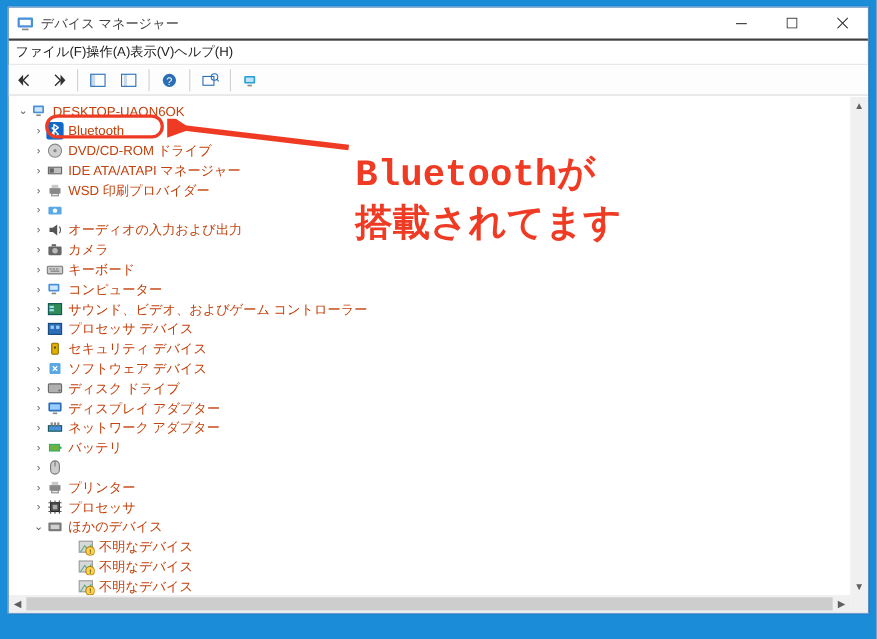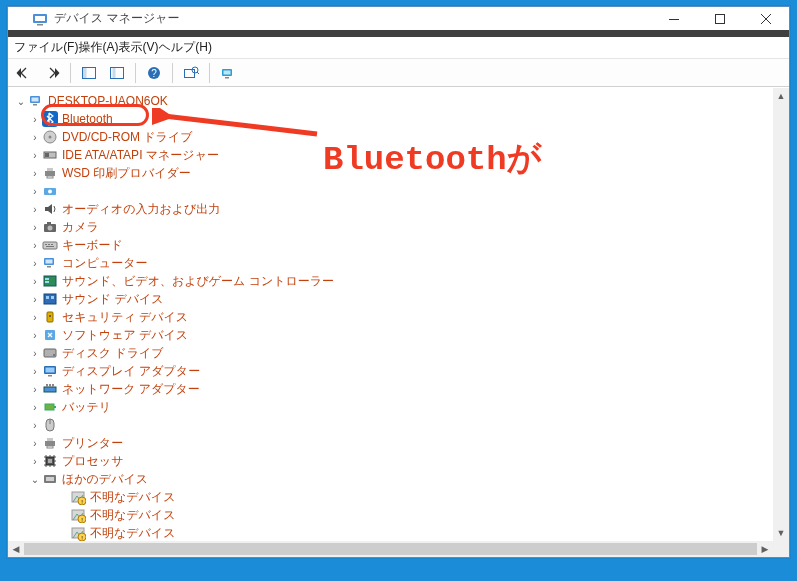--- a/index.html
+++ b/index.html
@@ -20,22 +20,22 @@
     background: #ffffff;
     border: 1px solid #5a8cc0;
     display: flex;
     flex-direction: column;
     box-shadow: 0 0 0 1px rgba(0,0,0,0.05);
   }
   .titlebar {
     height: 30px;
     display: flex;
     align-items: center;
-    padding-left: 24px;
-    border-bottom: 7px solid #404040;
+    padding-left: 7px;
+    border-bottom: 2px solid #404040;
     color: #333;
   }
   .titlebar .icon-slot { width:16px;height:16px;margin-right:6px;display:inline-flex;align-items:center;justify-content:center; }
   .title-text { flex: 0 0 auto; color:#444; }
   .title-spacer { flex: 1; }
   .win-controls { display: flex; height: 100%; }
   .win-btn { width: 46px; display:flex; align-items:center; justify-content:center; color:#333; }
   .menubar {
     height: 22px;
     display: flex;
@@ -351,21 +351,21 @@
           <div class="row">
             <span class="indent" style="width:20px"></span>
             <span class="chev">›</span>
             <span class="nico">
               <svg class="svg16" viewBox="0 0 16 16">
                 <rect x="2" y="3" width="12" height="10" fill="#2e6db5" stroke="#14477a"></rect>
                 <rect x="4" y="5" width="3" height="3" fill="#9cf"></rect>
                 <rect x="9" y="5" width="3" height="3" fill="#9cf"></rect>
               </svg>
             </span>
-            <span class="label">サウンド デバイス</span>
+            <span class="label">プロセッサ デバイス</span>
           </div>
           <div class="row">
             <span class="indent" style="width:20px"></span>
             <span class="chev">›</span>
             <span class="nico">
               <svg class="svg16" viewBox="0 0 16 16">
                 <rect x="5" y="3" width="6" height="10" rx="1" fill="#e0b000" stroke="#8a6d00"></rect>
                 <circle cx="8" cy="7" r="1" fill="#444"></circle>
               </svg>
             </span>
@@ -540,17 +540,18 @@
       <defs>
         <marker id="ah" markerWidth="10" markerHeight="10" refX="2" refY="5" orient="auto">
           <path d="M10 0 L0 5 L10 10 Z" fill="#ef3b24"></path>
         </marker>
       </defs>
       <line x1="165" y1="26" x2="12" y2="8" stroke="#ef3b24" stroke-width="5" marker-end="url(#ah)"></line>
     </svg>
 
     <div class="callout-text" style="left:315px; top:50px;">
       <div>Bluetoothが</div>
+      <div>搭載されてます</div>
     </div>
 
   </div>
 
 </div>
 
 </body></html>

